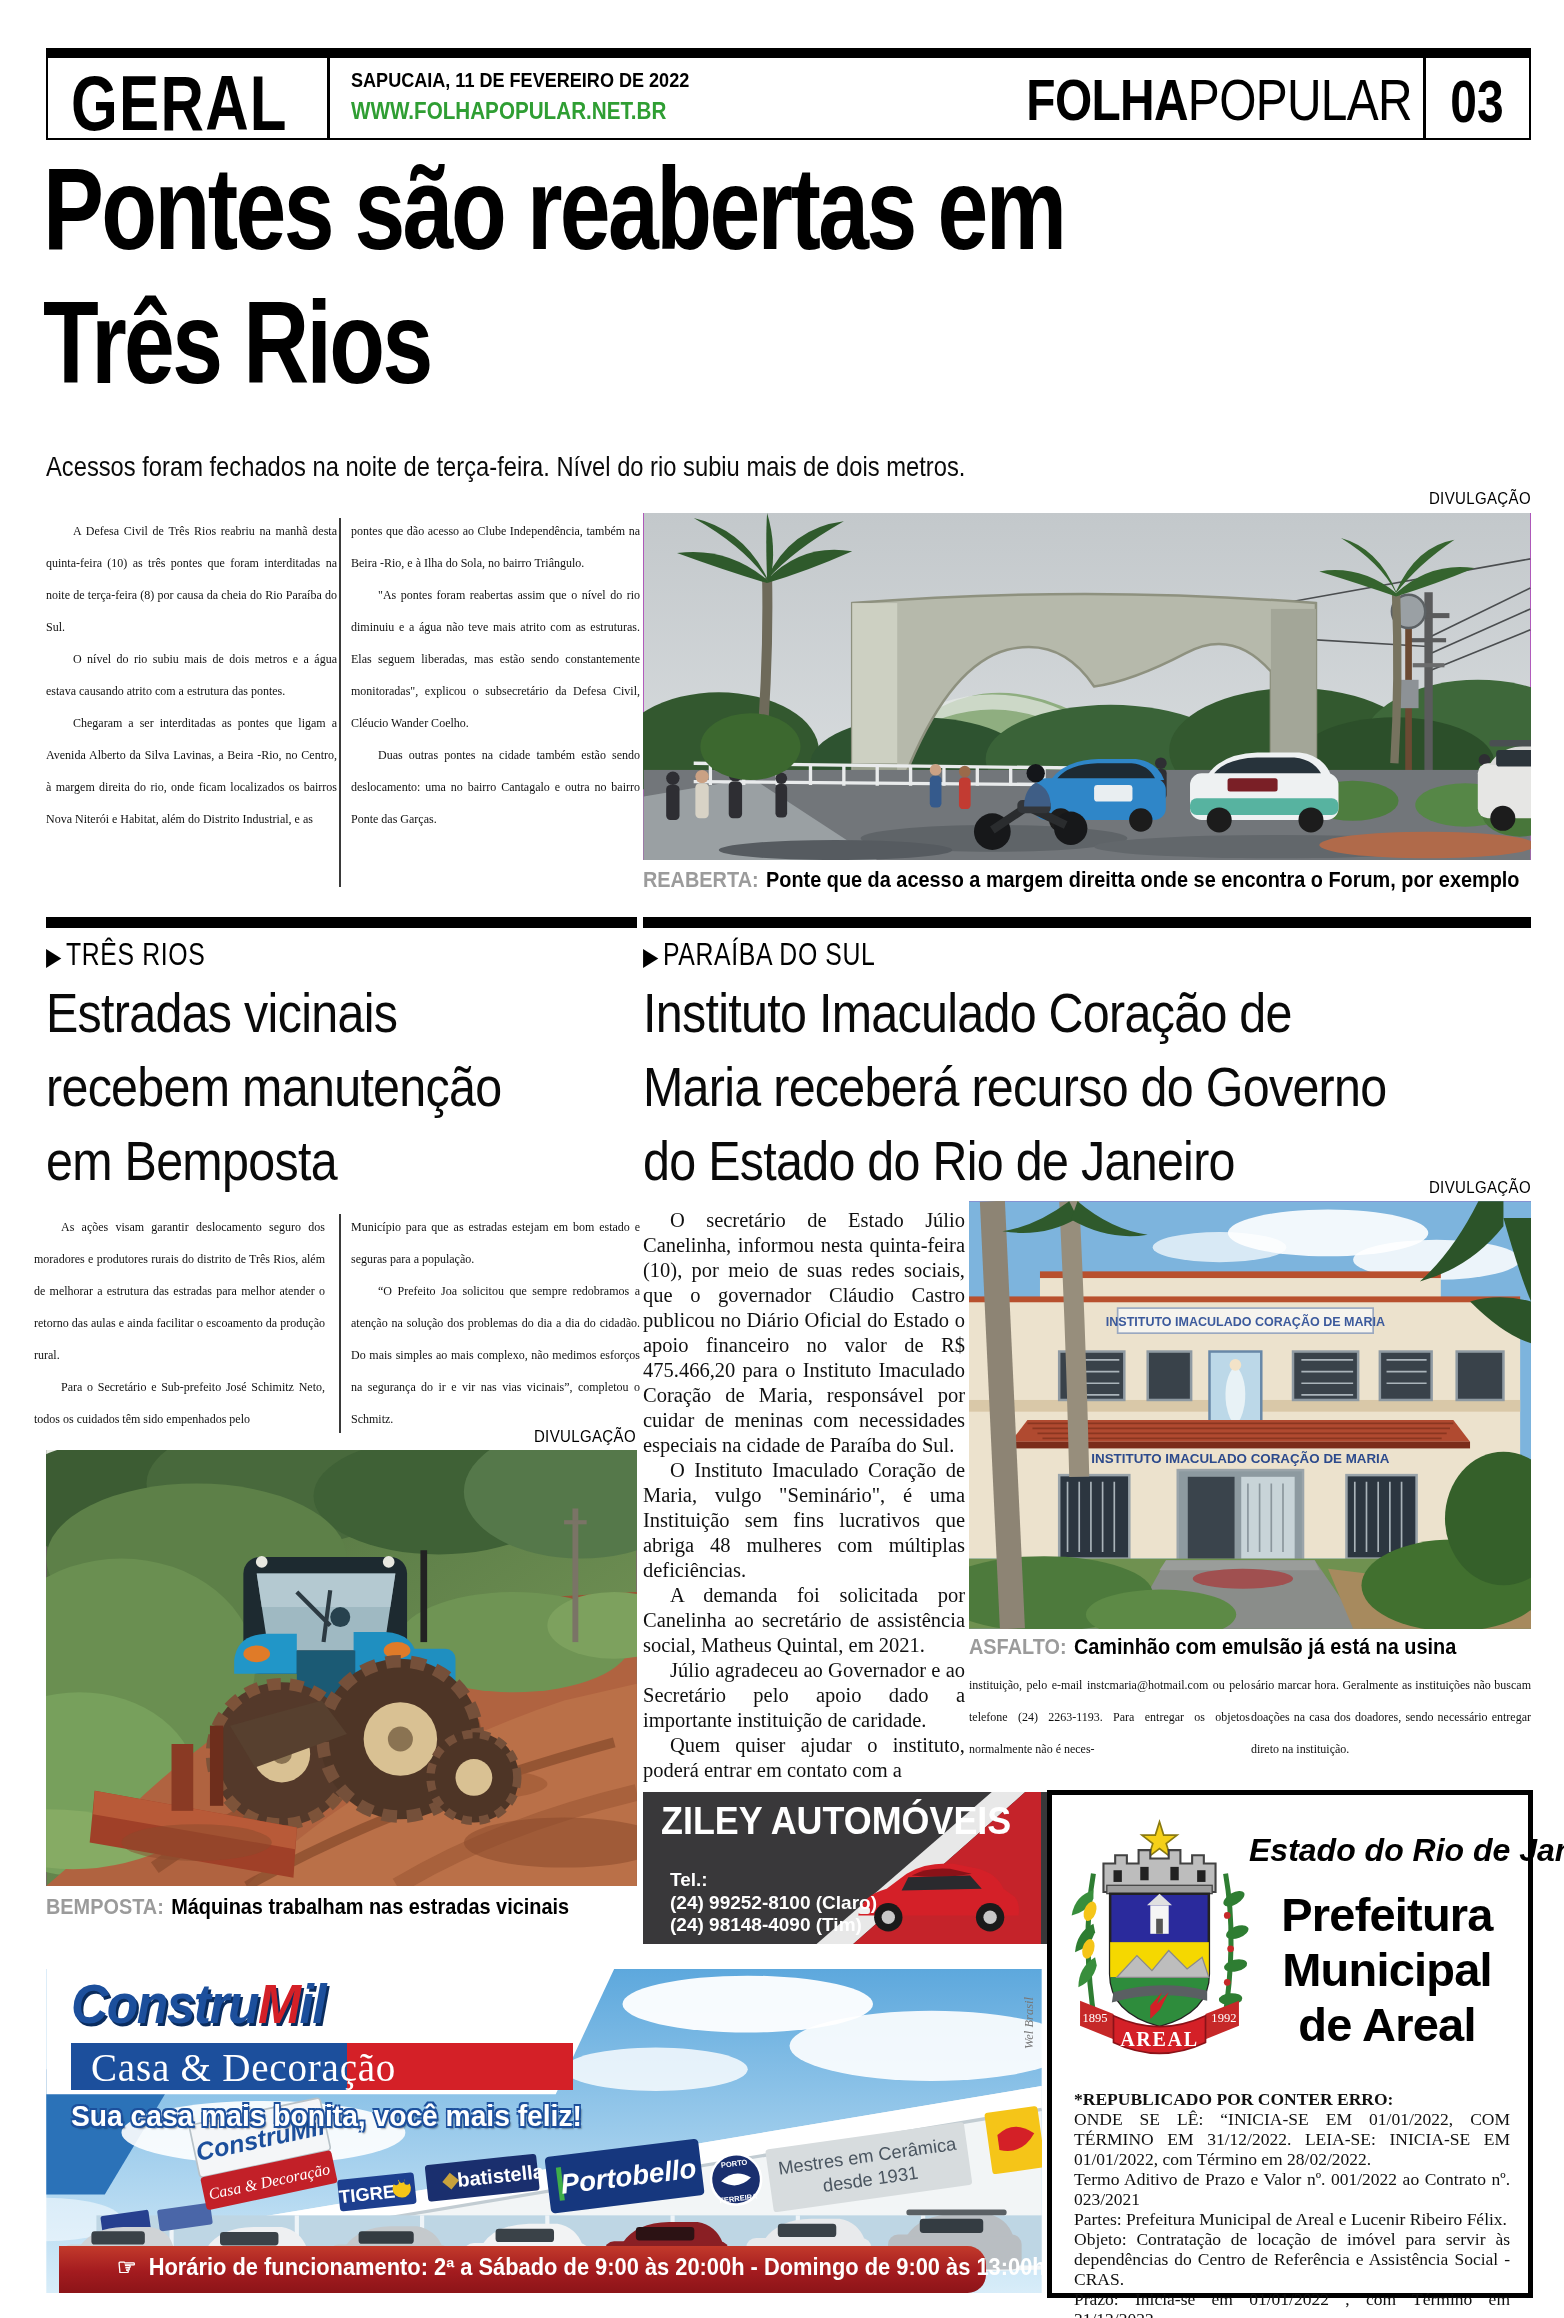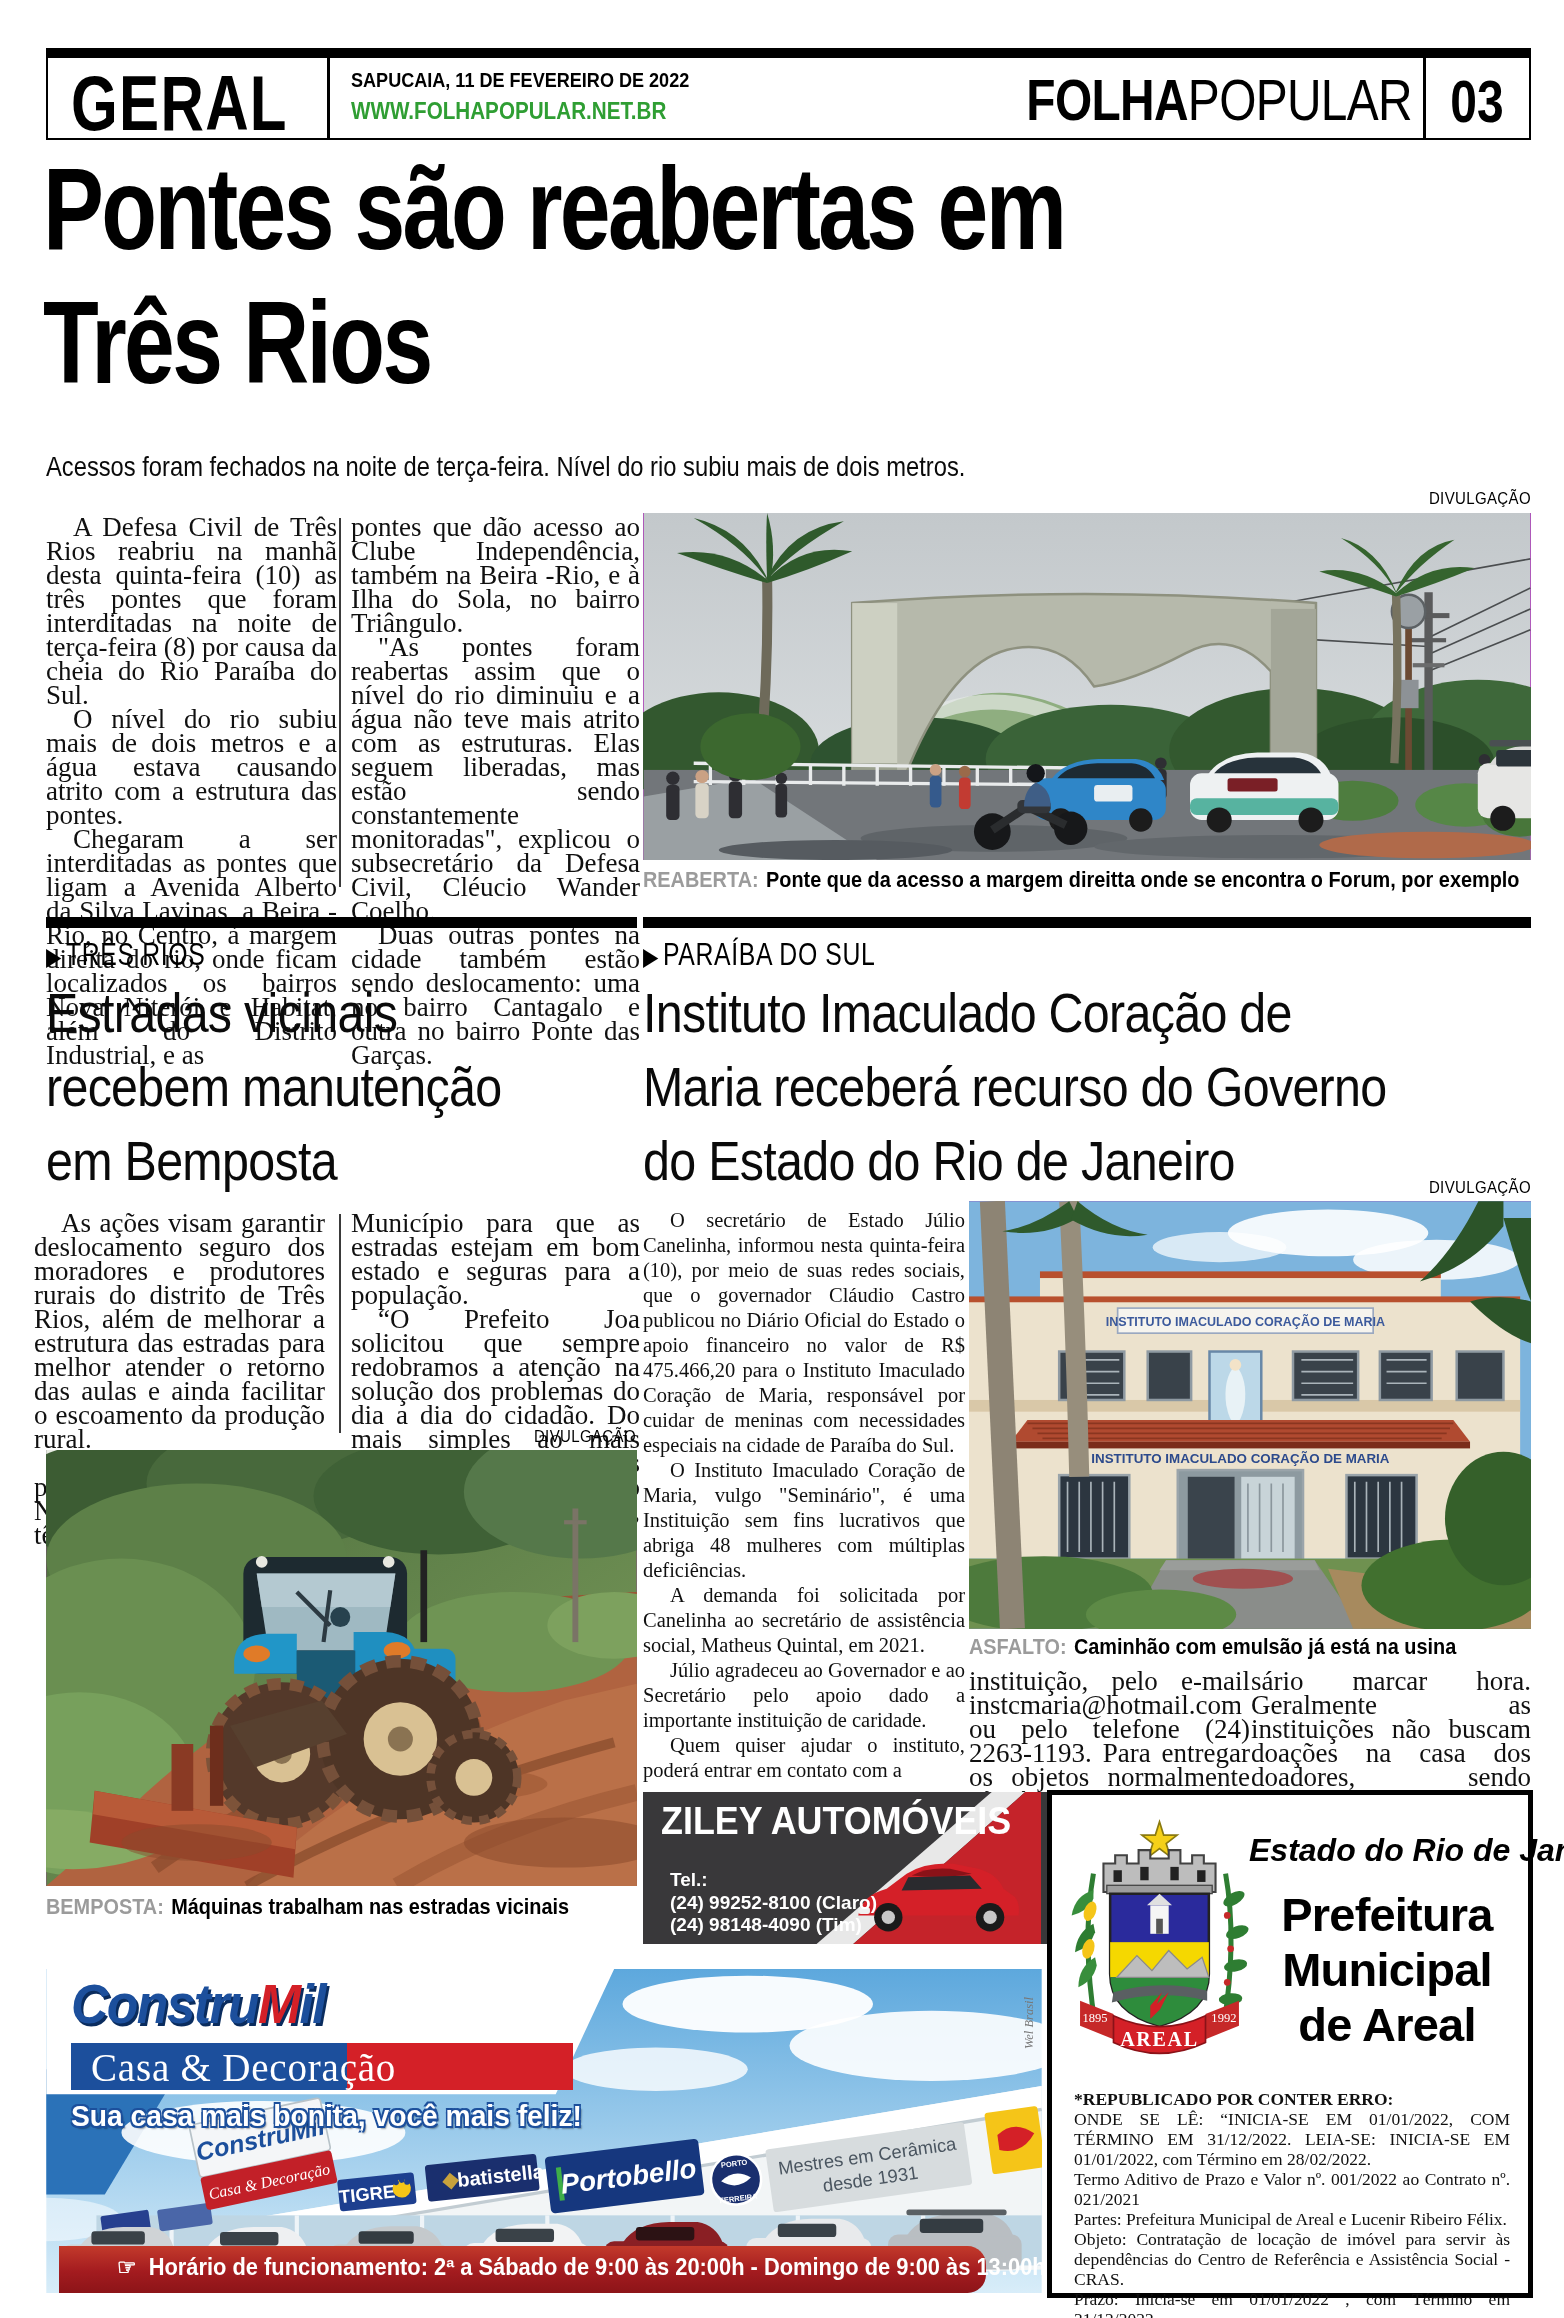--- a/index.html
+++ b/index.html
@@ -21,21 +21,21 @@
   .brand .b{font-weight:800;}
   .brand .l{font-weight:400;}
   .pageno{font-size:60px;font-weight:800;transform:scaleX(.8);transform-origin:center top;}
   
   .hl-main{font-size:117px;line-height:134px;font-weight:800;letter-spacing:-3.3px;transform:scaleX(.78);}
   .subhead{font-size:27.6px;font-weight:400;transform:scaleX(.86);color:#0a0a0a;}
   .kicker{font-size:31px;font-weight:400;letter-spacing:0.8px;transform:scaleX(.8);}
   .karrow{font-size:25px;margin-right:5px;}
   .hl-sec{font-size:55px;line-height:74px;font-weight:400;letter-spacing:-0.8px;transform:scaleX(.88);color:#0a0a0a;}
   
-  .serifcol{font-family:"Liberation Serif",serif;font-size:27px;line-height:24px;text-align:justify;color:#101010;}
+  .serifcol{font-family:"Liberation Serif",serif;font-size:12px;line-height:32px;text-align:justify;color:#101010;}
   .serifcol p{margin:0;}
   .serifcol3{font-size:20.5px;line-height:25px;}
   .ind{text-indent:27px;}
   .vrule{width:1.7px;background:#3a3a3a;}
   .credit{font-size:16.7px;font-weight:400;letter-spacing:0.4px;transform:scaleX(.9);text-align:right;}
   .caption{font-size:22.6px;font-weight:bold;transform:scaleX(.88);}
   .cap-label{color:#9b9b9b;margin-right:8.4px;}
   .secbar{background:#000;height:11px;}
   .photo{overflow:hidden;background:#a21caf;}
   .photo svg{display:block;}
@@ -660,21 +660,21 @@
     </svg>
     <div class="abs pref-state nw" style="left:197px;top:37px;width:276px;text-align:center;">Estado do Rio de Janeiro</div>
     <div class="abs pref-org" style="left:197px;top:92px;width:276px;">
       <div>Prefeitura</div>
       <div>Municipal</div>
       <div>de Areal</div>
     </div>
     <div class="abs pref-body" style="left:22px;top:294px;width:436px;">
       <p class="pref-title">*REPUBLICADO POR CONTER ERRO:</p>
       <p>ONDE SE LÊ: “INICIA-SE EM 01/01/2022, COM TÉRMINO EM 31/12/2022. LEIA-SE: INICIA-SE EM 01/01/2022, com Término em 28/02/2022.</p>
-      <p>Termo Aditivo de Prazo e Valor nº. 001/2022 ao Contrato nº. 021/2021</p>
+      <p>Termo Aditivo de Prazo e Valor nº. 001/2022 ao Contrato nº. 023/2021</p>
       <p>Partes: Prefeitura Municipal de Areal e Lucenir Ribeiro Félix.</p>
       <p>Objeto:  Contratação de locação de imóvel para servir às dependências do Centro de Referência e Assistência Social - CRAS.</p>
       <p>Prazo: Inicia-se em 01/01/2022 , com Término em 31/12/2022.</p>
 
     </div>
   </div>
 
 </div>
 
 

